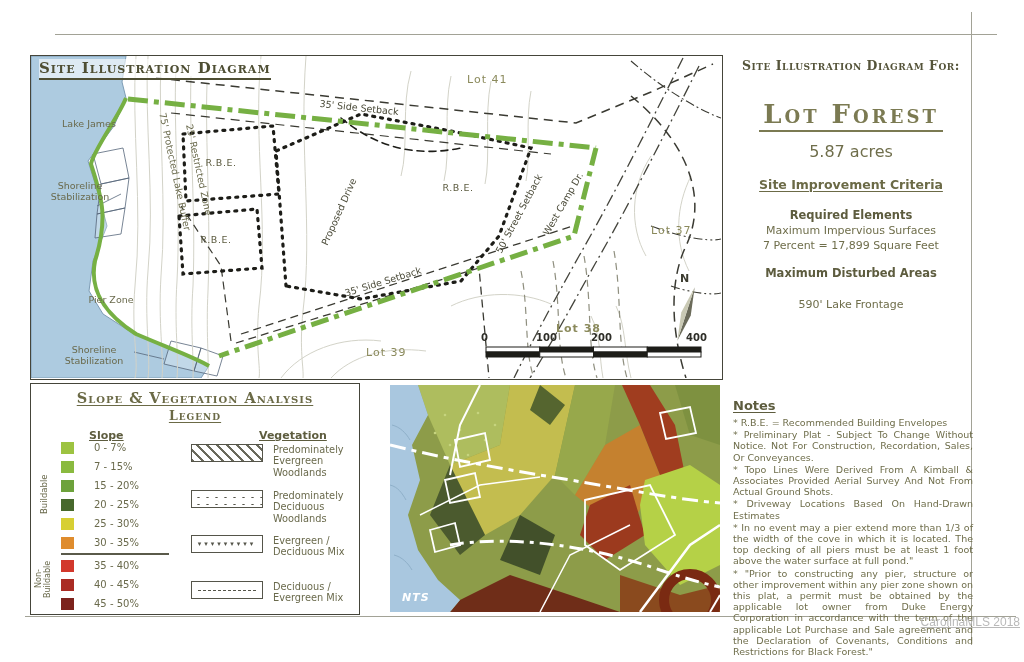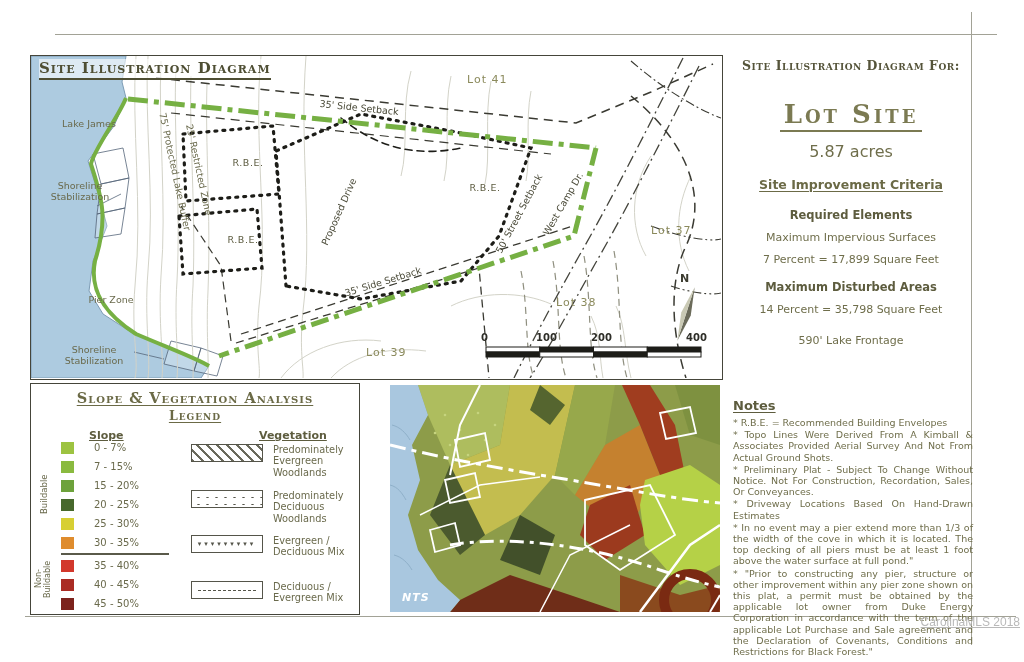--- a/index.html
+++ b/index.html
@@ -11,35 +11,35 @@
   .map-panel{position:absolute;left:30px;top:55px;width:693px;height:325px;
              border:1.5px solid #45453a;background:#fff;box-sizing:border-box;}
   .map-title{position:absolute;left:8px;top:3px;font-family:"DejaVu Serif",serif;
              font-variant:small-caps;font-weight:700;font-size:15px;letter-spacing:1px;
              color:#4e4e33;border-bottom:2px solid #4e4e33;padding-bottom:1px;z-index:5;background:rgba(255,255,255,.6);}
   .map-svg{position:absolute;left:0;top:0;}
   .mlabel{position:absolute;font-size:9.5px;color:#6a6a4c;text-align:center;line-height:1.2;z-index:4;}
   .mlabel.rot{transform-origin:center center;white-space:nowrap;}
   .mlabel.dark{color:#4a4a38;}
   .mlabel.lot{font-size:11px;color:#8b8a5c;letter-spacing:1px;white-space:nowrap;}
-  .mlabel.rbe{font-size:9.5px;color:#5d5c40;letter-spacing:.5px;margin-left:27px;}
+  .mlabel.rbe{font-size:9.5px;color:#5d5c40;letter-spacing:.5px;}
   .tick{position:absolute;top:276px;font-size:10px;color:#2e2e28;font-weight:700;}
   .north-n{position:absolute;left:649px;top:216px;font-size:11px;font-weight:700;color:#3c3c30;}
   
   .info-panel{position:absolute;left:733px;top:58px;width:236px;text-align:center;}
   .info-heading{font-family:"DejaVu Serif",serif;font-variant:small-caps;font-weight:700;
                 font-size:12.5px;color:#55543a;letter-spacing:.5px;margin-bottom:26px;}
   .lot-title{display:inline-block;font-family:"DejaVu Serif",serif;font-variant:small-caps;
              font-weight:700;font-size:26px;letter-spacing:3px;color:#7b7a52;
              border-bottom:2px solid #7b7a52;padding:0 4px 1px;margin-bottom:10px;}
   .acreage{font-size:16px;margin-bottom:16px;}
   .criteria-heading{font-size:12.5px;font-weight:700;text-decoration:underline;
                     text-underline-offset:2px;color:#6b6a46;margin-bottom:16px;}
   .sub-bold{font-size:11.5px;font-weight:700;color:#5d5c3e;margin-top:10px;}
-  .sub-line{font-size:11px;margin-top:9px;}
+  .sub-line{font-size:11px;margin-top:2px;}
   .frontage{font-size:11px;margin-top:18px;}
   .notes-block{position:absolute;left:733px;top:398px;width:240px;text-align:left;}
   .notes-heading{font-size:13px;font-weight:700;text-decoration:underline;text-underline-offset:2px;
                  color:#5d5c3e;margin-bottom:4px;}
   .note{font-size:9.5px;line-height:1.18;text-align:justify;color:#6f6e4b;margin-bottom:1px;}
   
   .legend-panel{position:absolute;left:30px;top:383px;width:330px;height:232px;
                 border:1.5px solid #45453a;background:#fff;box-sizing:border-box;}
   .legend-title{position:absolute;left:0;right:0;top:5px;text-align:center;
                 font-family:"DejaVu Serif",serif;font-variant:small-caps;font-weight:700;
@@ -183,50 +183,49 @@
     <div class="mlabel rbe" style="left:168px;top:101px;width:44px;">R.B.E.</div>
     <div class="mlabel rbe" style="left:163px;top:178px;width:44px;">R.B.E.</div>
     <div class="mlabel rbe" style="left:405px;top:126px;width:44px;">R.B.E.</div>
     <div class="mlabel rot dark" style="left:258px;top:150px;width:100px;transform:rotate(-66deg);">Proposed Drive</div>
     <div class="mlabel rot dark" style="left:268px;top:46px;width:120px;transform:rotate(6deg);">35' Side Setback</div>
     <div class="mlabel rot dark" style="left:292px;top:220px;width:120px;transform:rotate(-17deg);">35' Side Setback</div>
     <div class="mlabel rot dark" style="left:432px;top:152px;width:112px;transform:rotate(-62deg);">50' Street Setback</div>
     <div class="mlabel rot dark" style="left:480px;top:142px;width:104px;transform:rotate(-60deg);">West Camp Dr.</div>
     <div class="mlabel lot" style="left:436px;top:17px;">Lot 41</div>
     <div class="mlabel lot" style="left:620px;top:168px;">Lot 37</div>
-    <div class="mlabel lot" style="left:525px;top:240px;">Lot 38</div>
+    <div class="mlabel lot" style="left:525px;top:266px;font-weight:bold;">Lot 38</div>
     <div class="mlabel lot" style="left:335px;top:282px;margin-top:8px;">Lot 39</div>
     <div class="north-n">N</div>
     <div>
         <span class="tick" style="left: 450px;">0</span>
         <span class="tick" style="left: 505px;">100</span>
         <span class="tick" style="left: 560px;">200</span>
         <span class="tick" style="left: 655px;">400</span>
       </div>
   </div>
 
   <div class="info-panel">
     <div class="info-heading">Site Illustration Diagram For:</div>
-    <div><span class="lot-title">Lot Site</span></div>
+    <div><span class="lot-title">Lot Forest</span></div>
     <div class="acreage">5.87 acres</div>
     <div class="criteria-heading">Site Improvement Criteria</div>
     <div class="sub-bold">Required Elements</div>
     <div class="sub-line">Maximum Impervious Surfaces</div>
     <div class="sub-line">7 Percent = 17,899 Square Feet</div>
     <div class="sub-bold" style="margin-top:14px;">Maximum Disturbed Areas</div>
-    <div class="sub-line">14 Percent = 35,798 Square Feet</div>
     <div class="frontage">590' Lake Frontage</div>
   </div>
 
   <div class="notes-block">
     <div class="notes-heading">Notes</div>
     <div>
         <div class="note">* R.B.E. = Recommended Building Envelopes</div>
+        <div class="note">* Preliminary Plat - Subject To Change Without Notice. Not For Construction, Recordation, Sales, Or Conveyances.</div>
         <div class="note">* Topo Lines Were Derived From A Kimball &amp; Associates Provided Aerial Survey And Not From Actual Ground Shots.</div>
-        <div class="note">* Preliminary Plat - Subject To Change Without Notice. Not For Construction, Recordation, Sales, Or Conveyances.</div>
         <div class="note">* Driveway Locations Based On Hand-Drawn Estimates</div>
         <div class="note">* In no event may a pier extend more than 1/3 of the width of the cove in which it is located. The top decking of all piers must be at least 1 foot above the water surface at full pond."</div>
         <div class="note">* "Prior to constructing any pier, structure or other improvement within any pier zone shown on this plat, a permit must be obtained by the applicable lot owner from Duke Energy Corporation in accordance with the term of the applicable Lot Purchase and Sale agreement and the Declaration of Covenants, Conditions and Restrictions for Black Forest."</div>
       </div>
   </div>
 
   <div class="legend-panel">
     <div class="legend-title"><span>Slope &amp; Vegetation Analysis</span></div>
     <div class="legend-sub"><span>Legend</span></div>
     <div class="slope-heading">Slope</div>

